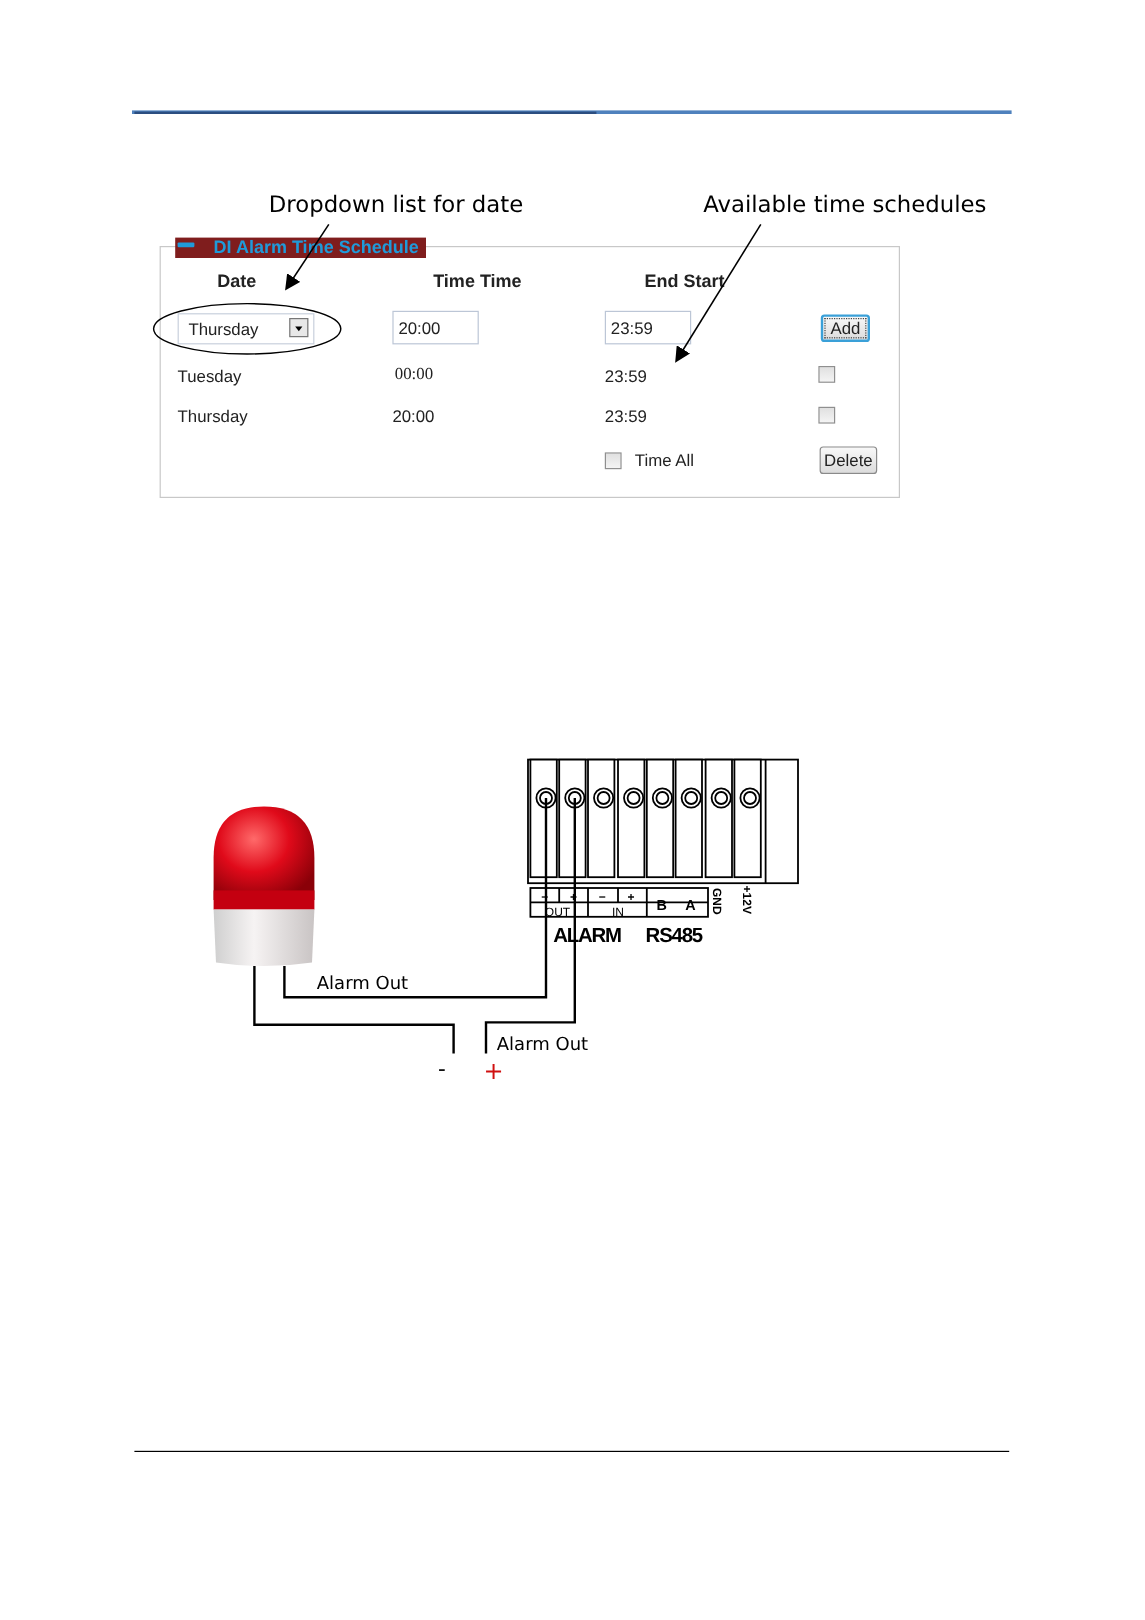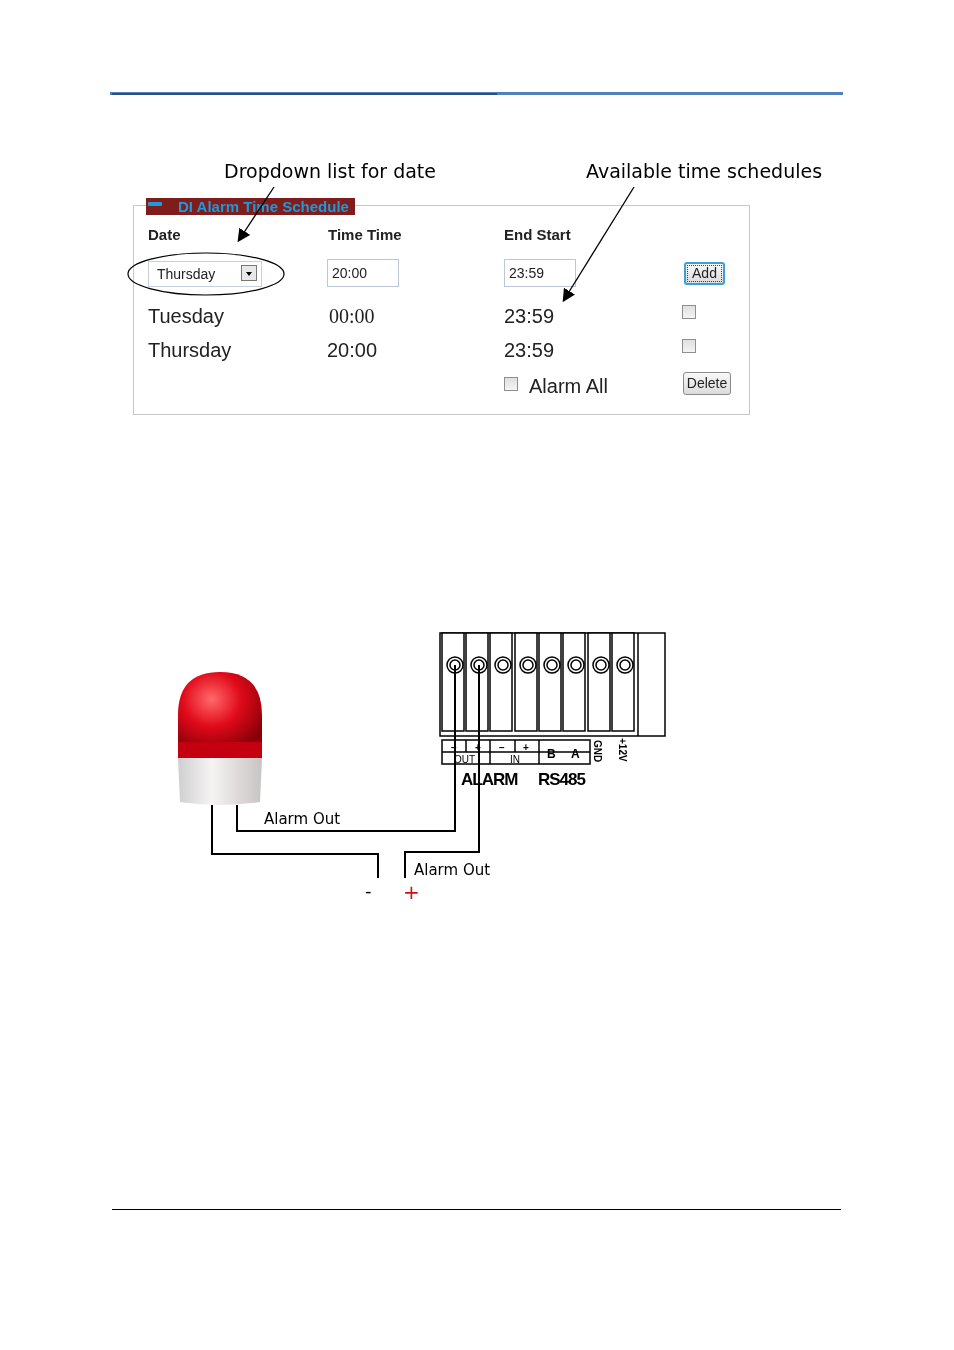--- a/index.html
+++ b/index.html
@@ -6,22 +6,22 @@
   body{width:954px;height:1350px;position:relative;overflow:hidden;font-family:"Liberation Sans",sans-serif;color:#222;}
   .abs{position:absolute;}
   .hdr-line{left:110px;top:92px;width:733px;height:3px;background:#4f81bd;}
   .hdr-line .dark{position:absolute;left:2px;top:1px;width:385px;height:2px;background:#2c4e80;}
   .ftr-line{left:112px;top:1209px;width:729px;height:1px;background:#000;}
   .callout{font-family:"DejaVu Sans",sans-serif;font-size:19px;color:#000;}
   .panel{left:133px;top:205px;width:617px;height:210px;border:1px solid #c8c8c8;box-sizing:border-box;}
   .panel-title{left:146px;top:198px;background:#7f1d1d;padding:0 6px 0 0;display:flex;align-items:center;}
   .minus{width:14px;height:4px;background:#1f9ad9;border-radius:1px;margin:0 16px 6px 2px;}
   .ptitle{color:#1f9ad9;font-weight:bold;font-size:15px;}
-  .colhdr{font-weight:bold;font-size:15px;color:#222;}
-  .cell{font-size:20px;color:#222;text-align:right;}
+  .colhdr{font-weight:bold;font-size:15px;color:#222;margin-left:33px;}
+  .cell{font-size:14px;color:#222;text-align:right;}
   .input{border:1px solid #bcc6d6;background:#fff;box-sizing:border-box;height:28px;font-size:14px;padding:5px 4px;}
   .select{left:148px;top:261px;width:114px;height:26px;border:1px solid #c8d0dc;box-sizing:border-box;font-size:14px;padding:4px 8px;}
   .select .arrow{position:absolute;right:4px;top:3px;width:16px;height:16px;border:1px solid #777;background:#e8e8e8;box-sizing:border-box;}
   .select .arrow:after{content:"";position:absolute;left:4px;top:6px;border-left:3px solid transparent;border-right:3px solid transparent;border-top:4px solid #000;}
   .btn{font-size:14px;background:linear-gradient(#f8f8f8,#dcdcdc);border:1px solid #8a8a8a;border-radius:3px;text-align:center;box-sizing:border-box;}
   .btn-add{left:684px;top:262px;width:41px;height:23px;border:2px solid #3aa0d8;outline:1px dotted #444;outline-offset:-4px;line-height:18px;}
   .btn-del{left:683px;top:372px;width:48px;height:23px;line-height:20px;}
   .cb{width:14px;height:14px;border:1px solid #8f8f8f;background:linear-gradient(#e0e0e0,#f4f4f4);box-sizing:border-box;}
 </style>
 </head>
@@ -56,21 +56,21 @@
 <div class="abs cell" style="left:329px;top:305px;font-family:Liberation Serif, serif;">00:00</div>
 <div class="abs cell" style="left:504px;top:305px;">23:59</div>
 <div class="abs cb" style="left:682px;top:305px;"></div>
 
 <div class="abs cell" style="left:148px;top:339px;">Thursday</div>
 <div class="abs cell" style="left:327px;top:339px;">20:00</div>
 <div class="abs cell" style="left:504px;top:339px;">23:59</div>
 <div class="abs cb" style="left:682px;top:339px;"></div>
 
 <div class="abs cb" style="left:504px;top:377px;"></div>
-<div class="abs cell" style="left:529px;top:375px;">Alarm All</div>
+<div class="abs cell" style="left:529px;top:375px;">Time All</div>
 <div class="abs btn btn-del">Delete</div>
 
 <svg class="abs" style="left:0;top:0;" width="954" height="450">
   <defs>
     <marker id="ah" markerWidth="10" markerHeight="10" refX="8" refY="5" orient="auto">
       <path d="M0,0 L10,5 L0,10 z" fill="#000"></path>
     </marker>
   </defs>
   <ellipse cx="206" cy="274" rx="78" ry="21" fill="none" stroke="#000" stroke-width="1.2"></ellipse>
   <line x1="274" y1="187" x2="239" y2="240" stroke="#000" stroke-width="1.3" marker-end="url(#ah)"></line>

